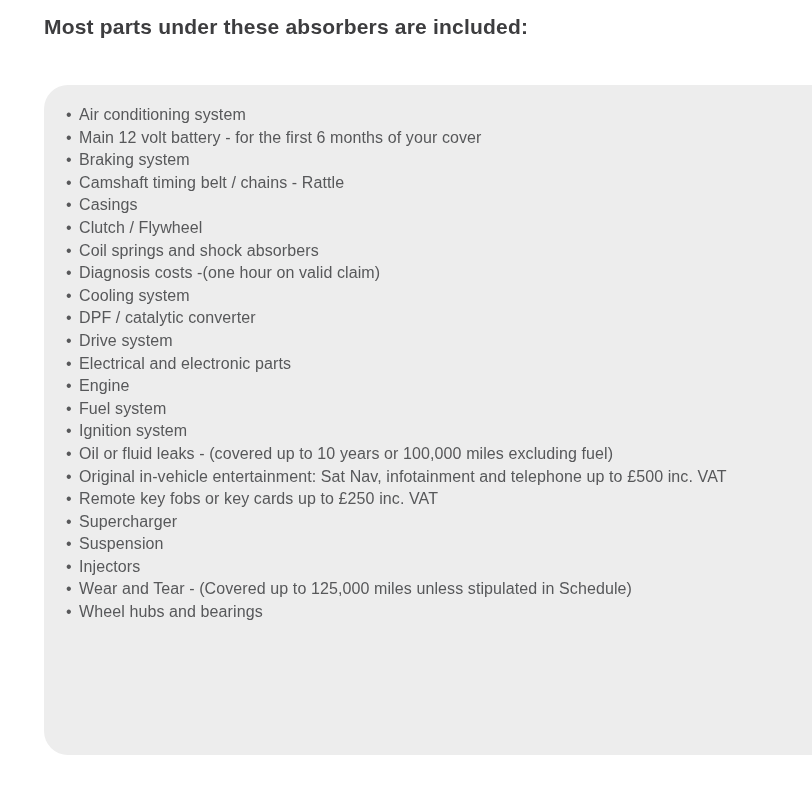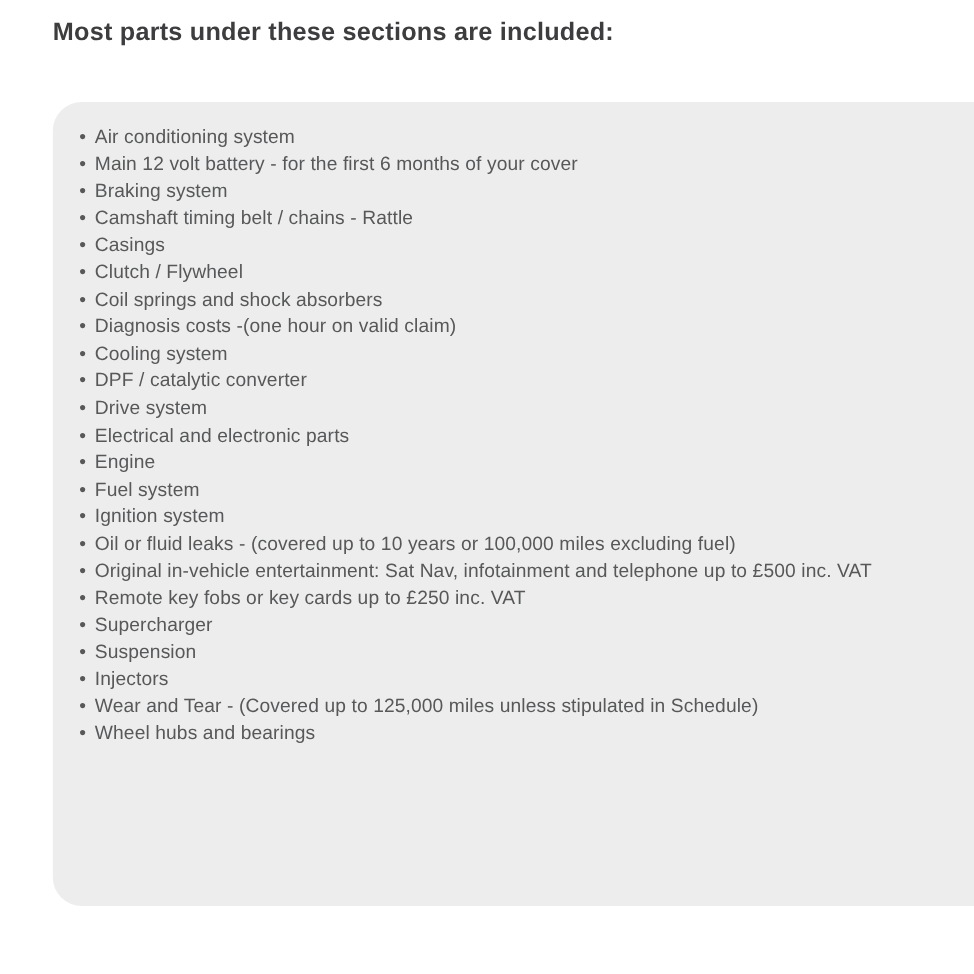--- a/index.html
+++ b/index.html
@@ -52,21 +52,21 @@
     display: inline-block;
     width: 13px;
     text-indent: 0;
     color: #57585a;
   }
 </style>
 </head>
 <body>
 
 <div class="page">
-  <h1 class="heading">Most parts under these sections are included:</h1>
+  <h1 class="heading">Most parts under these absorbers are included:</h1>
 
   <div class="included-box">
     <ul class="parts-list">
         <li><span class="bullet">•</span>Air conditioning system</li>
         <li><span class="bullet">•</span>Main 12 volt battery - for the first 6 months of your cover</li>
         <li><span class="bullet">•</span>Braking system</li>
         <li><span class="bullet">•</span>Camshaft timing belt / chains - Rattle</li>
         <li><span class="bullet">•</span>Casings</li>
         <li><span class="bullet">•</span>Clutch / Flywheel</li>
         <li><span class="bullet">•</span>Coil springs and shock absorbers</li>

